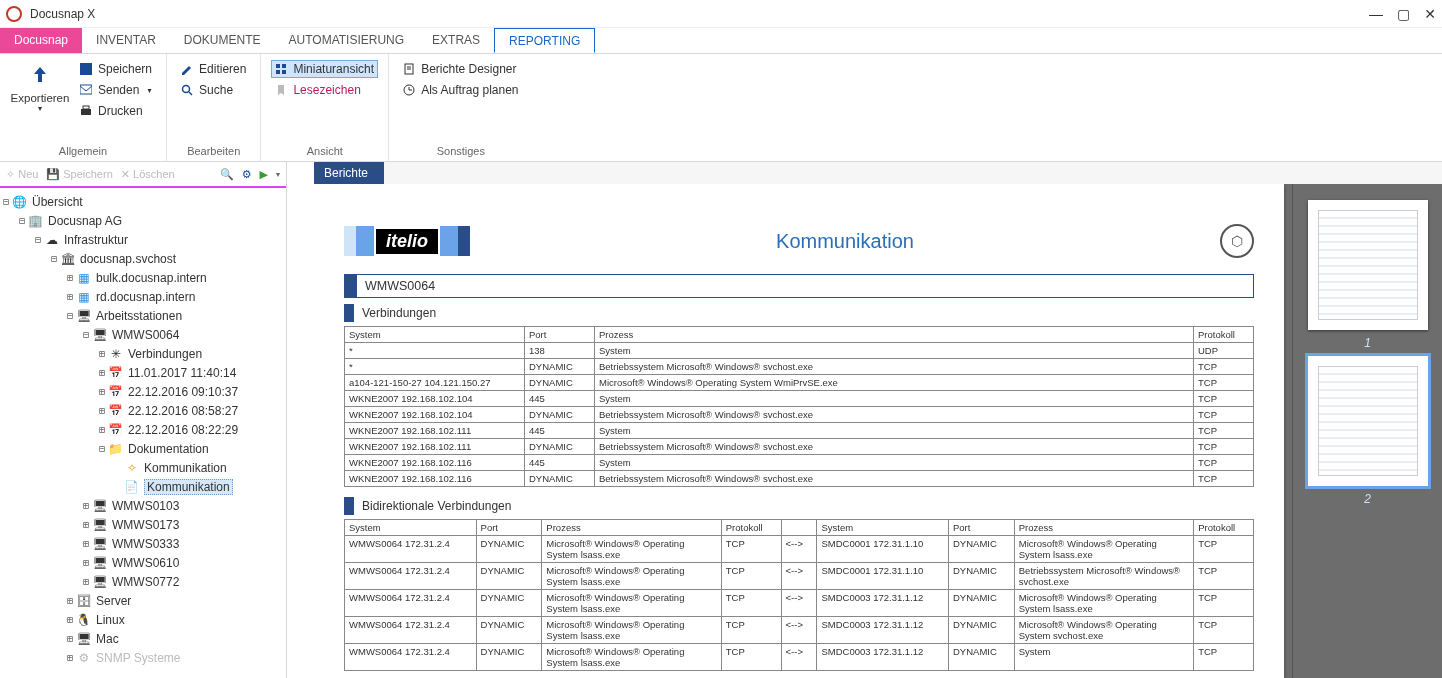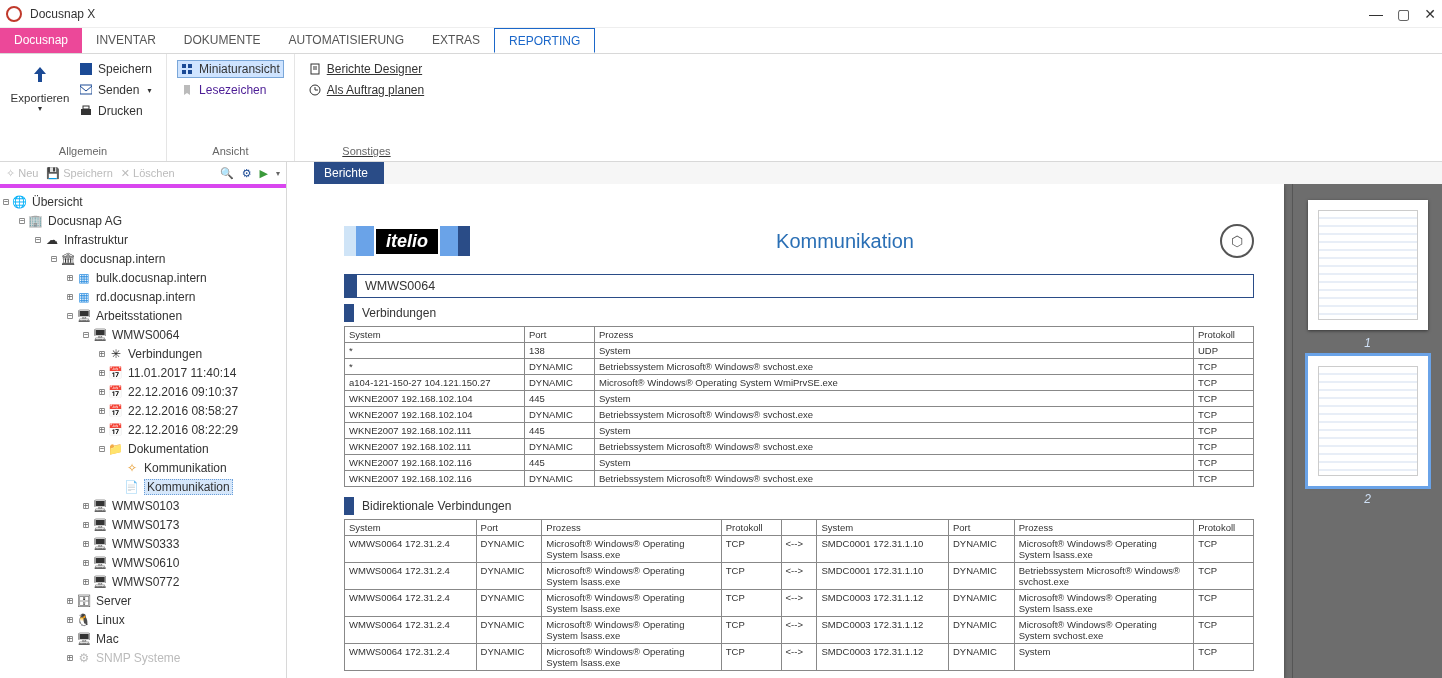--- a/index.html
+++ b/index.html
@@ -19,27 +19,27 @@
 
 
 .ribbon { height:108px; display:flex; border-bottom:1px solid #d8d8d8; background:#fff; }
 .rgroup { border-right:1px solid #e5e5e5; padding:4px 10px 2px 10px; display:flex; flex-direction:column; }
 .rgroup .body { flex:1; display:flex; gap:6px; }
 .rgroup .label { text-align:center; font-size:11px; color:#666; padding:2px 0; }
 .rbtn-big { display:flex; flex-direction:column; align-items:center; justify-content:flex-start; width:60px; padding-top:6px; cursor:pointer; font-size:11.5px; color:#333; }
 .rbtn-big svg { margin-bottom:4px; }
 .rcol { display:flex; flex-direction:column; gap:3px; padding-top:2px; }
 .rbtn-small { display:flex; align-items:center; gap:6px; padding:2px 4px; cursor:pointer; font-size:12px; color:#333; white-space:nowrap; }
-.rbtn-small.dim { color:#4c1d95; }
+.rbtn-small.dim { color:#be185d; }
 .rbtn-small.sel { background:#cfe4ff; border:1px solid #7aa7d9; padding:1px 3px; }
 
 
 .workspace { display:flex; height:516px; }
 .tree-pane { width:300px; border-right:1px solid #d8d8d8; display:flex; flex-direction:column; }
-.tree-toolbar { height:26px; display:flex; align-items:center; gap:8px; padding:0 6px; border-bottom:4px solid #d946ef; font-size:11px; color:#666; }
+.tree-toolbar { height:26px; display:flex; align-items:center; gap:8px; padding:0 6px; border-bottom:2px solid #d946ef; font-size:11px; color:#666; }
 .tree-toolbar .dim { color:#bbb; }
 .tree-toolbar .sep { flex:1; }
 .tree-toolbar .ico { cursor:pointer; }
 .tree { flex:1; overflow:auto; padding:4px 0; font-size:12px; }
 .node { display:flex; align-items:center; height:19px; white-space:nowrap; cursor:pointer; }
 .node .tw { width:12px; text-align:center; color:#666; font-size:10px; font-family:monospace; }
 .node .ic { width:16px; height:16px; display:flex; align-items:center; justify-content:center; margin-right:4px; }
 .node.selected > .lbl { background:#d6e7fa; border:1px dotted #6a9ed8; padding:0 2px; }
 .children { padding-left:16px; }
 
@@ -130,20 +130,40 @@
               <rect x="1" y="4" width="10" height="6" fill="#333"></rect>
               <rect x="3" y="1" width="6" height="3" fill="#fff" stroke="#333"></rect>
             </svg>
             <span>Drucken</span>
           </div>
       </div>
     </div>
     <div class="label">Allgemein</div>
   </div>
 
+  <div class="rgroup">
+    <div class="body">
+        <div class="rcol">
+      <div class="rbtn-small">
+            <svg class="sq">
+              <path d="M1 10l7-7 2 2-7 7-2 .5z" fill="#1b4a95"></path>
+            </svg>
+            <span>Editieren</span>
+          </div>
+      <div class="rbtn-small">
+            <svg class="sq">
+              <circle cx="5" cy="5" r="3.5" fill="none" stroke="#1b4a95" stroke-width="1.5"></circle>
+              <line x1="8" y1="8" x2="11" y2="11" stroke="#1b4a95" stroke-width="1.5"></line>
+            </svg>
+            <span>Suche</span>
+          </div>
+    </div>
+      </div>
+    <div class="label">Bearbeiten</div>
+  </div>
 
   <div class="rgroup">
     <div class="body">
       <div class="rcol">
         <div class="rbtn-small sel">
             <svg class="sq">
               <rect x="1" y="1" width="4" height="4" fill="#1b4a95"></rect>
               <rect x="7" y="1" width="4" height="4" fill="#1b4a95"></rect>
               <rect x="1" y="7" width="4" height="4" fill="#1b4a95"></rect>
               <rect x="7" y="7" width="4" height="4" fill="#1b4a95"></rect>
@@ -154,21 +174,21 @@
             <svg class="sq">
               <path d="M3 1h6v10l-3-2-3 2z" fill="#bbb"></path>
             </svg>
             <span>Lesezeichen</span>
           </div>
       </div>
     </div>
     <div class="label">Ansicht</div>
   </div>
 
-  <div class="rgroup" style="border-right:none;text-decoration:underline;">
+  <div class="rgroup" style="border-right:none;">
     <div class="body">
         <div class="rcol">
       <div class="rbtn-small">
             <svg class="sq">
               <rect x="2" y="1" width="8" height="10" fill="none" stroke="#333"></rect>
               <line x1="4" y1="4" x2="8" y2="4" stroke="#333"></line>
               <line x1="4" y1="6" x2="8" y2="6" stroke="#333"></line>
             </svg>
             <span>Berichte Designer</span>
           </div>
@@ -214,21 +234,21 @@
         <div class="children">
           <div class="node">
               <span class="tw">⊟</span>
               <span class="ic">☁</span>
               <span class="lbl">Infrastruktur</span>
             </div>
           <div class="children">
             <div class="node">
                 <span class="tw">⊟</span>
                 <span class="ic">🏛</span>
-                <span class="lbl">docusnap.intern</span>
+                <span class="lbl">docusnap.svchost</span>
               </div>
             <div class="children">
               <div class="node">
                   <span class="tw">⊞</span>
                   <span class="ic" style="color:#2a8de0;">▦</span>
                   <span class="lbl">bulk.docusnap.intern</span>
                 </div>
               <div class="node">
                   <span class="tw">⊞</span>
                   <span class="ic" style="color:#2a8de0;">▦</span>

